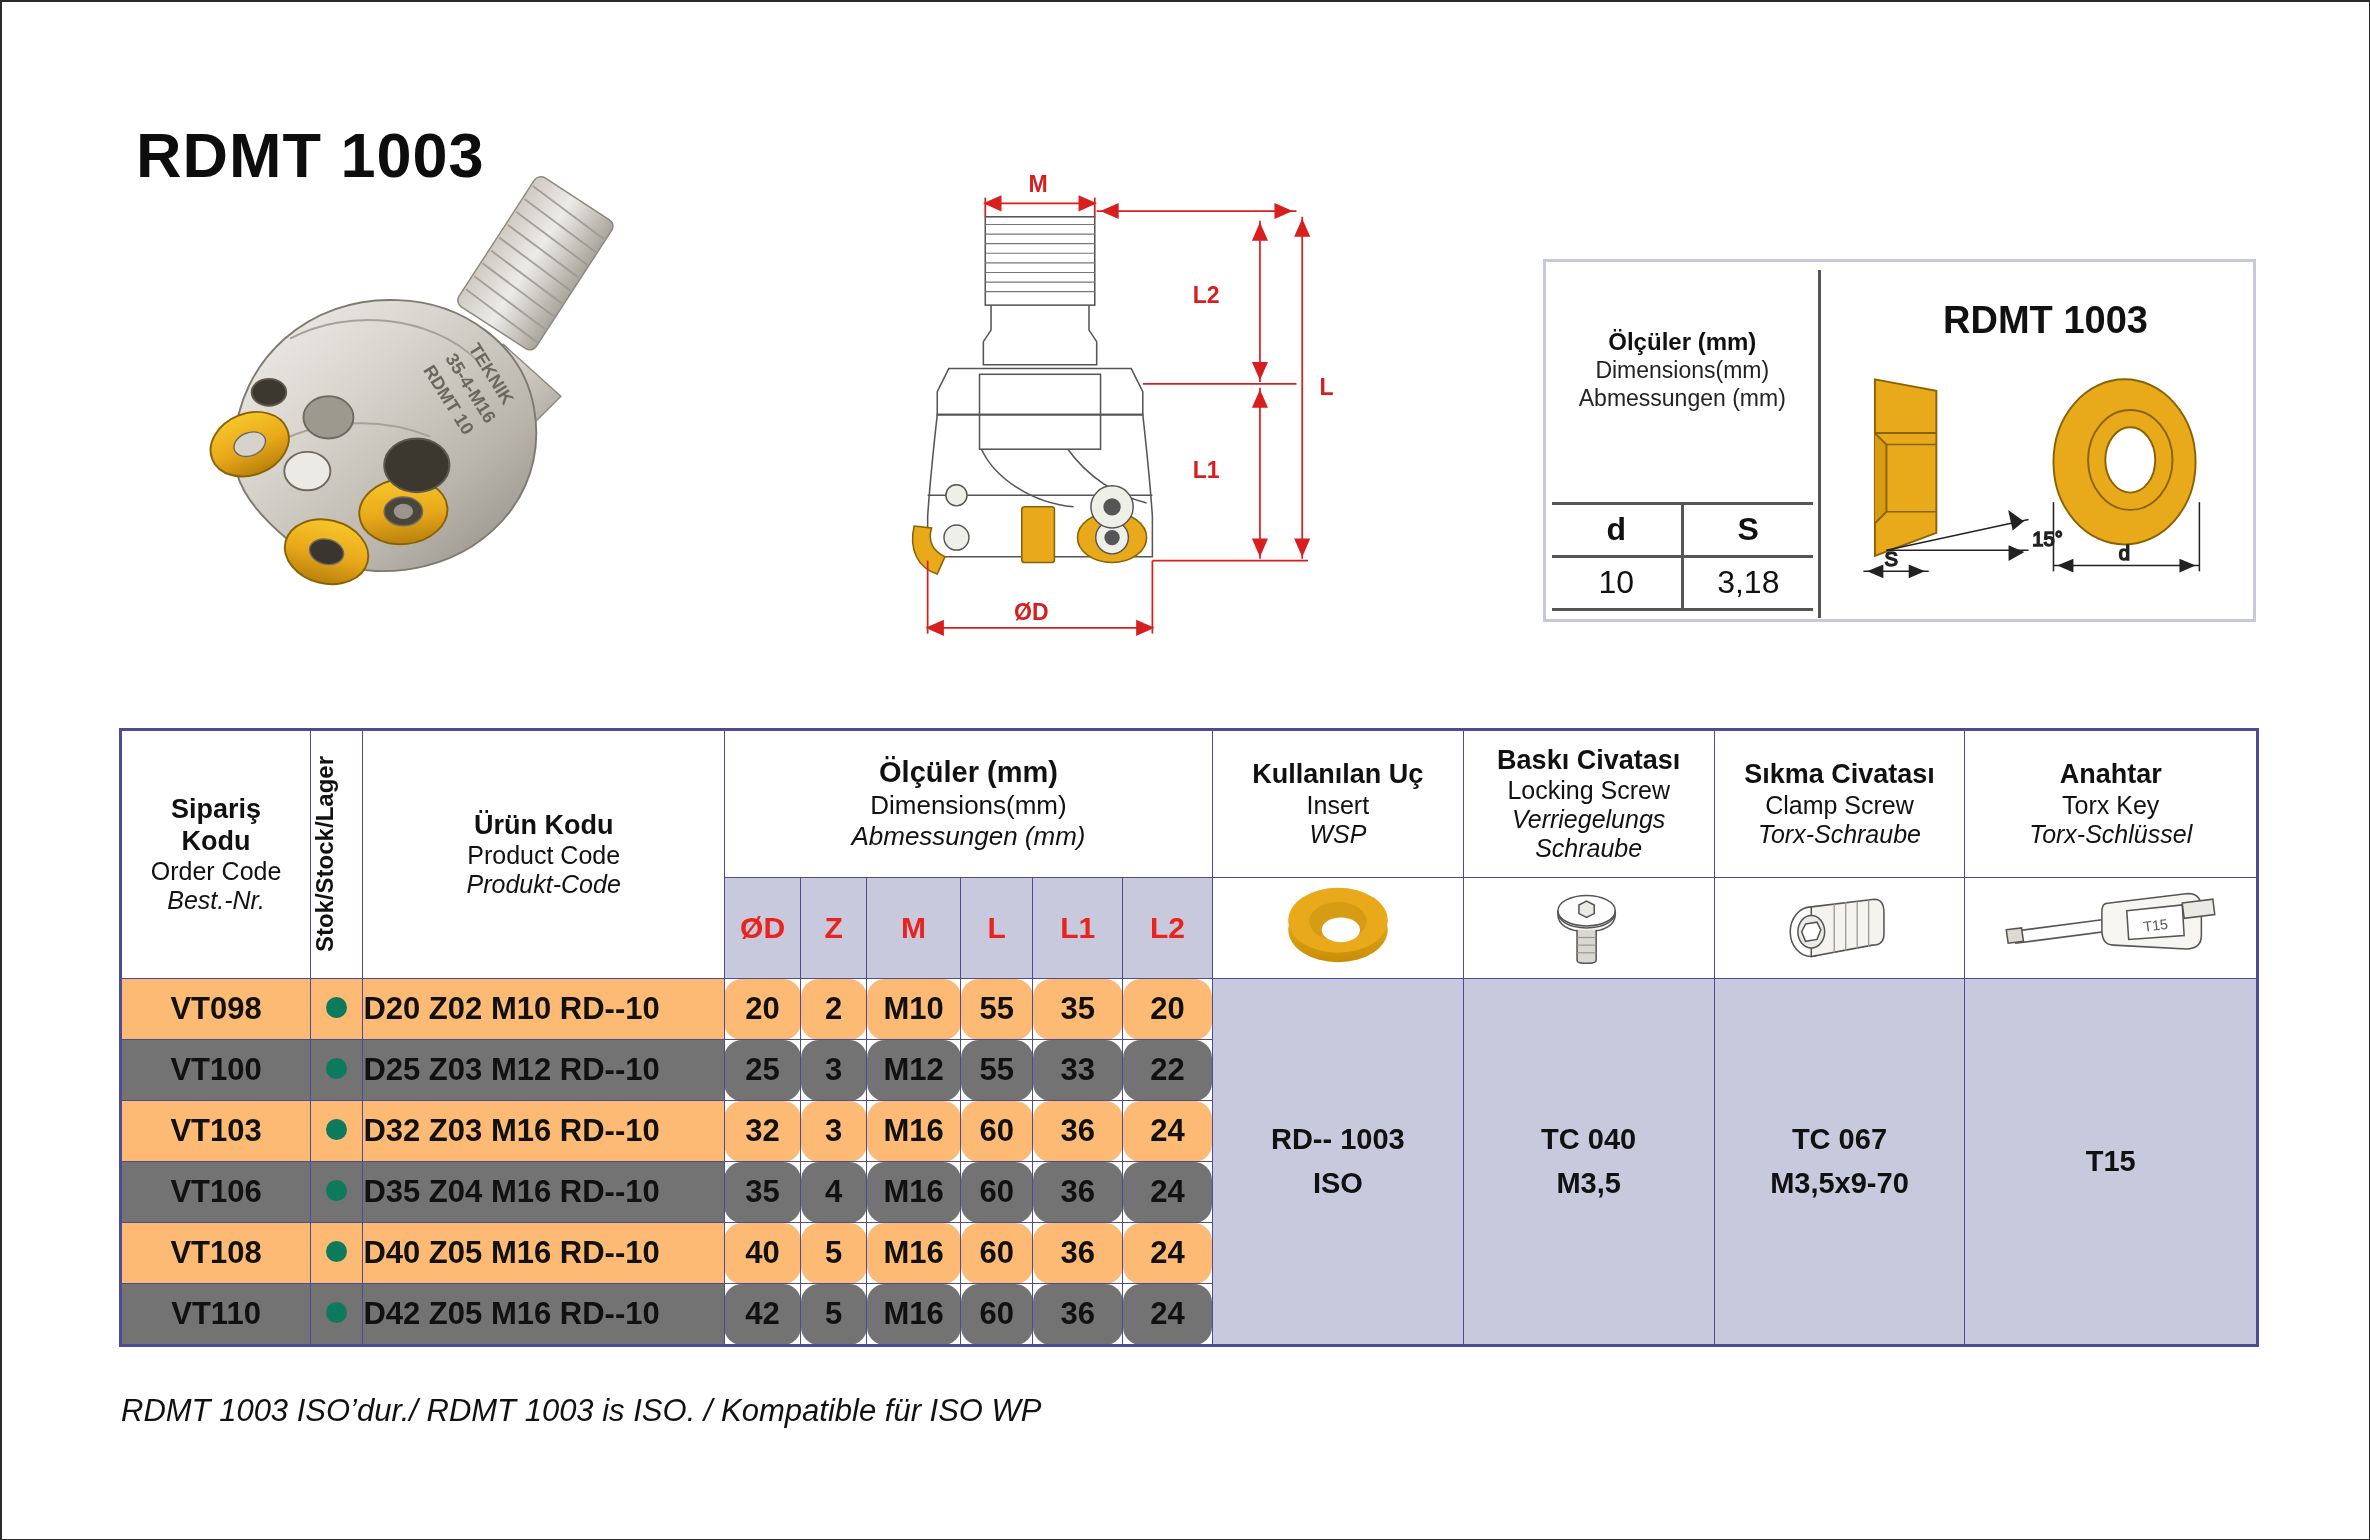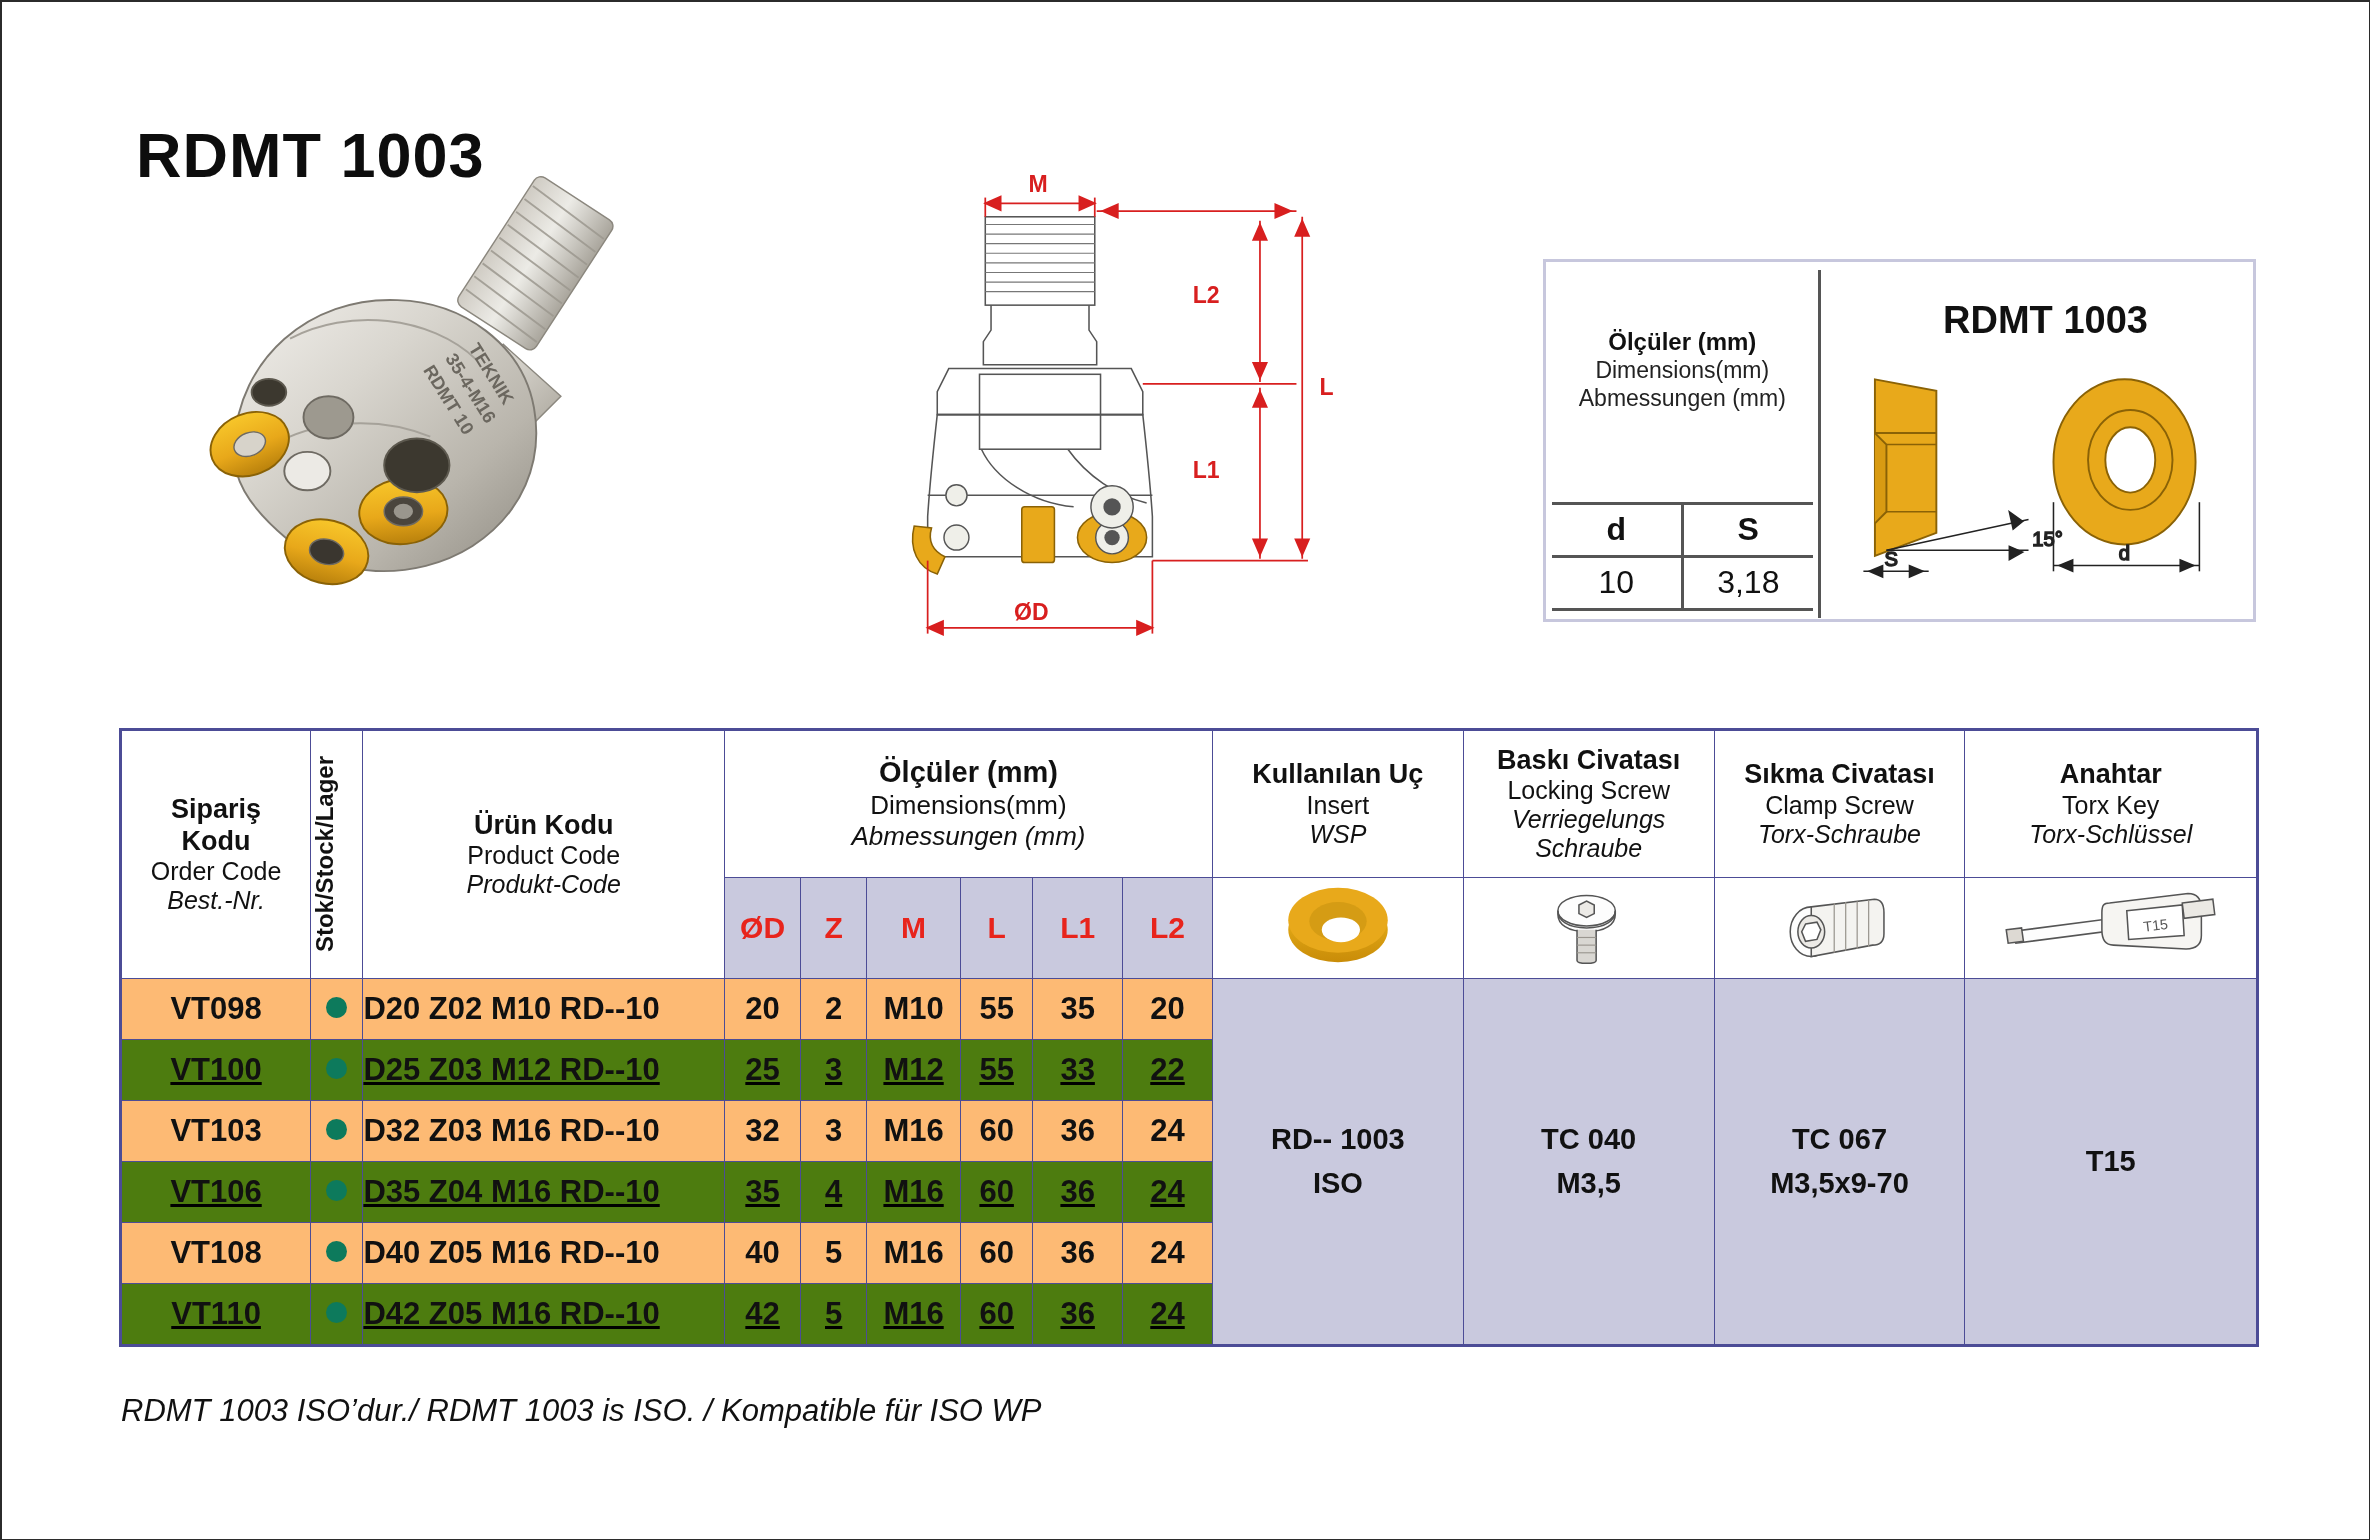--- a/index.html
+++ b/index.html
@@ -36,24 +36,24 @@
   #tbl{position:absolute;left:117px;top:726px;width:2140px;border:2.9px solid #4c4c96;box-sizing:border-box;}
   table{border-collapse:collapse;width:100%;table-layout:fixed;}
   td,th{border:1.9px solid #4c4c96;padding:0;margin:0;vertical-align:middle;text-align:center;color:#111;}
   .hdr{background:#fff;}
   .hdr .l1{font-size:27px;font-weight:bold;line-height:1.16;}
   .hdr .l2{font-size:25px;line-height:1.16;}
   .hdr .l3{font-size:25px;font-style:italic;line-height:1.16;}
   .vert{writing-mode:vertical-rl;transform:rotate(180deg);font-size:24px;font-weight:bold;white-space:nowrap;}
   .dimhdr{background:#c9c9de;color:#e8241c;font-weight:bold;font-size:30px;height:50px;}
   .rowA{background:#fdba74;}
-  .rowB{background:#4d7c0f;text-decoration:underline;}
+  .rowB{background:#737373;}
   .ordcode{font-size:31px;font-weight:bold;}
   .prodcode{font-size:31px;font-weight:bold;text-align:left;}
-  .num{font-size:31px;font-weight:bold;}
+  .num{font-size:31px;font-weight:bold;border-radius:18px;}
   .merged{background:#c9c9de;font-size:29px;font-weight:bold;line-height:1.5;}
   .iconcell{background:#fff;height:100px;}
   .dot{display:inline-block;width:21px;height:21px;border-radius:50%;background:#0d7a5c;}
   .dimgroup{font-size:0;}
   .dimgroup .l1{font-size:29px;font-weight:bold;line-height:1.2;}
   .dimgroup .l2{font-size:26px;line-height:1.2;}
   .dimgroup .l3{font-size:26px;line-height:1.2;}
 
   
   #footer{position:absolute;left:119px;top:1391px;font-size:31px;font-style:italic;color:#111;}

